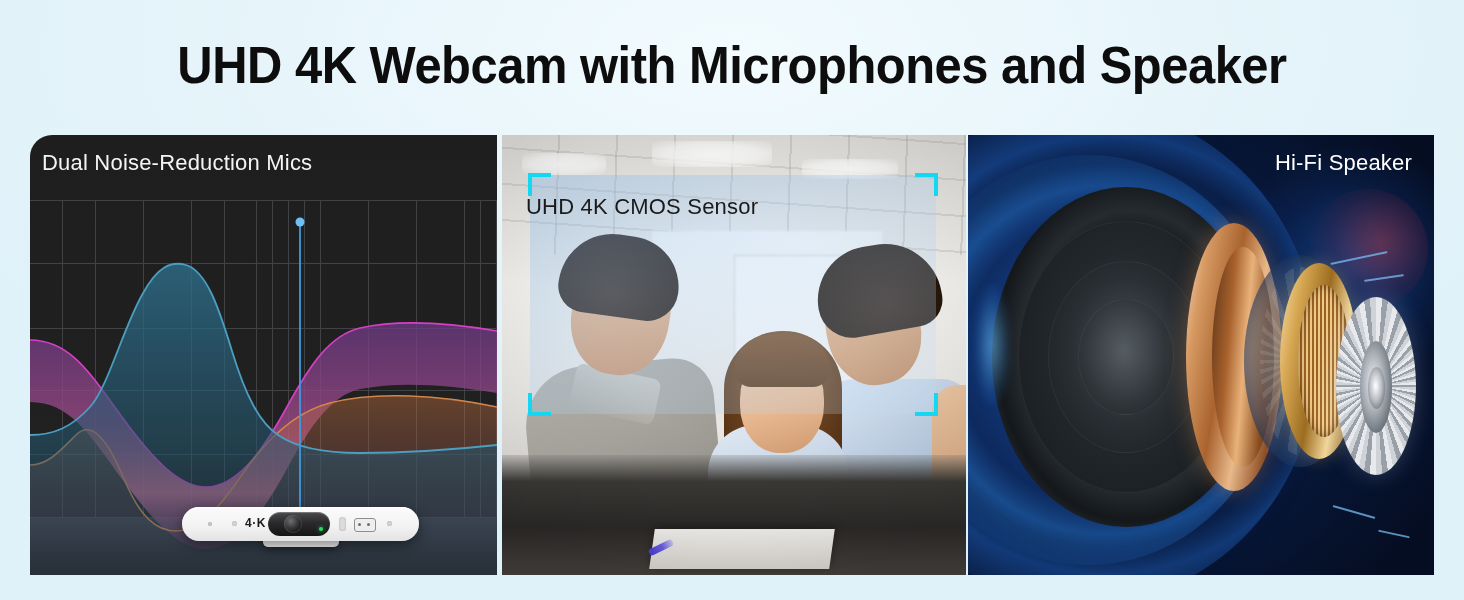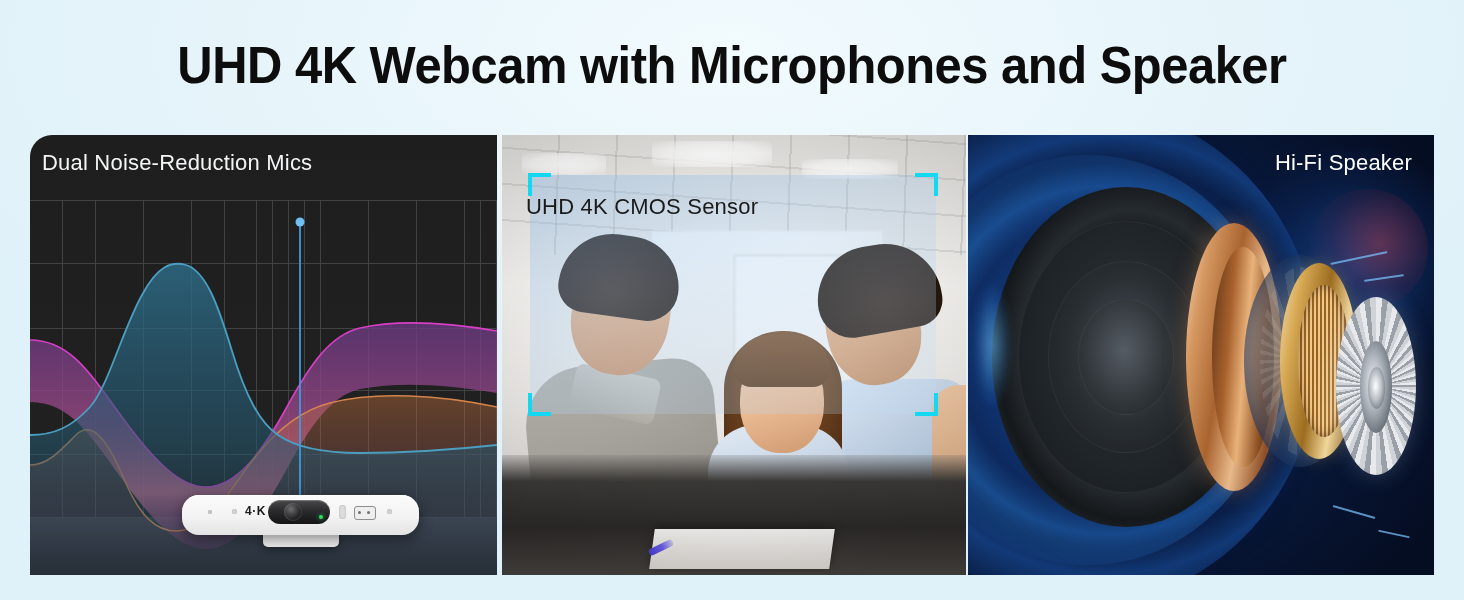--- a/index.html
+++ b/index.html
@@ -93,23 +93,23 @@
     position: absolute;
     left: 0;
     top: 0;
     width: 467px;
     height: 440px;
   }
   
   .webcam {
     position: absolute;
     left: 152px;
-    top: 360px;
+    top: 372px;
     width: 237px;
-    height: 40px;
+    height: 34px;
     border-radius: 17px;
     background: linear-gradient(180deg, #fbfbfb 0%, #f3f3f3 55%, #e3e3e3 100%);
     box-shadow: 0 4px 14px rgba(0,0,0,0.45), inset 0 1px 0 rgba(255,255,255,0.9);
     z-index: 30;
   }
   .webcam-foot {
     position: absolute;
     left: 233px;
     top: 390px;
     width: 76px;

